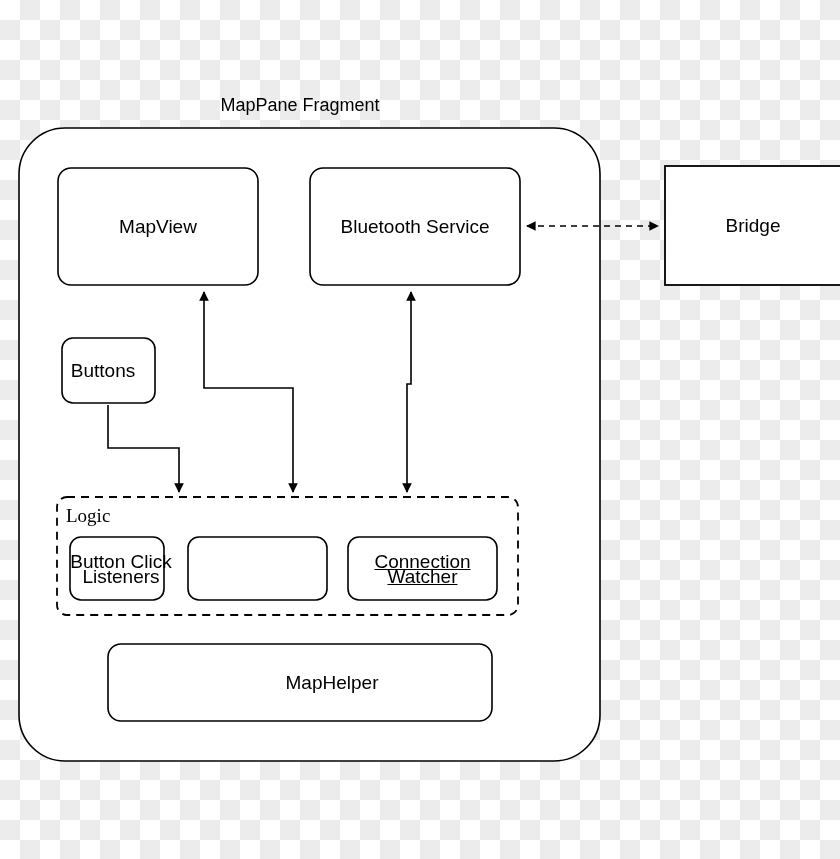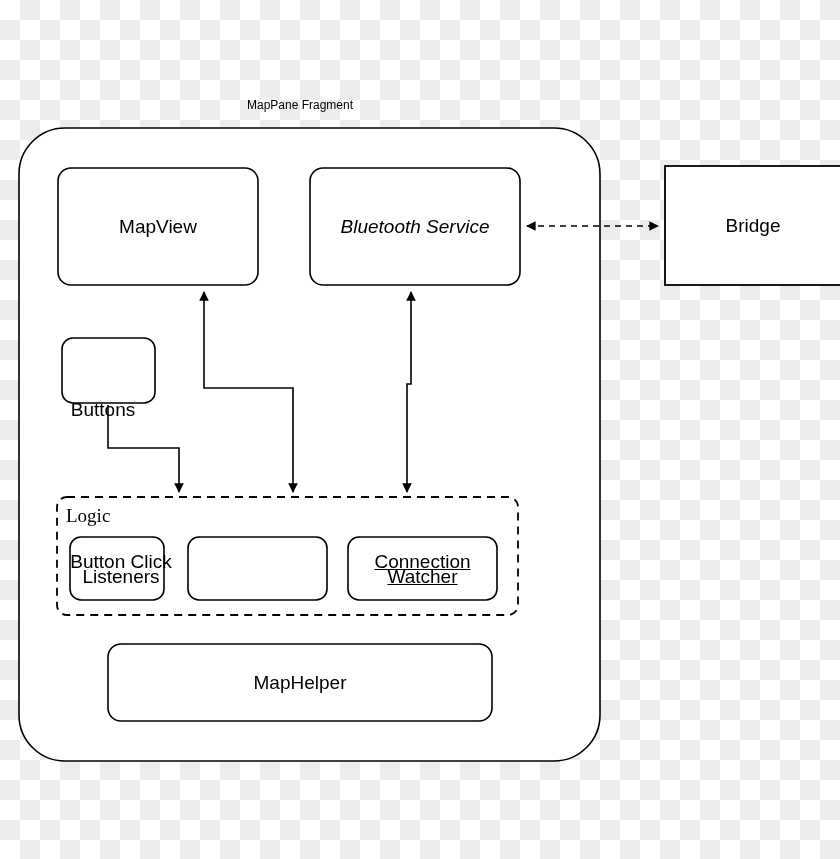--- a/index.html
+++ b/index.html
@@ -55,31 +55,31 @@
   }
   .lbl.left {
     text-align: left;
   }
 
   #title-label {
     left: 150px;
     top: 96px;
     width: 300px;
     height: 18px;
-    font-size: 12px;
+    font-size: 18px;
   }
   #mapview-label      { left: 58px;  top: 168px; width: 200px; height: 117px; }
-  #bluetooth-label    { left: 310px; top: 168px; width: 210px; height: 117px; font-style: italic; }
+  #bluetooth-label    { left: 310px; top: 168px; width: 210px; height: 117px; }
   #bridge-label       { left: 665px; top: 166px; width: 176px; height: 119px; }
-  #buttons-label      { left: 62px;  top: 338px; width: 82px;  height: 65px; margin-top: 39px;  }
+  #buttons-label      { left: 62px;  top: 338px; width: 82px;  height: 65px;  }
   #logic-label        { left: 66px;  top: 508px; width: 120px; height: 17px; font-family: Liberation Serif, serif;  }
   #bcl-label          { left: 70px;  top: 537px; width: 102px;  height: 63px;  }
   #msghandler-label   { left: 188px; top: 537px; width: 139px; height: 63px;  }
   #connwatcher-label  { left: 348px; top: 537px; width: 149px; height: 63px; text-decoration: underline;  }
-  #maphelper-label    { left: 108px; top: 644px; width: 384px; height: 77px;  }
+  #maphelper-label    { left: 108px; top: 644px; width: 384px; height: 77px; padding-left: 32px;  }
 </style>
 </head>
 <body>
 
 <div id="diagram-canvas">
 
   <svg id="diagram-svg" viewBox="0 0 840 859">
     <defs>
       <marker id="arrow-end" viewBox="0 0 10 10" refX="9" refY="5" markerWidth="6" markerHeight="6" orient="auto-start-reverse">
         <path d="M 0 0 L 10 5 L 0 10 z" fill="#000000"></path>

